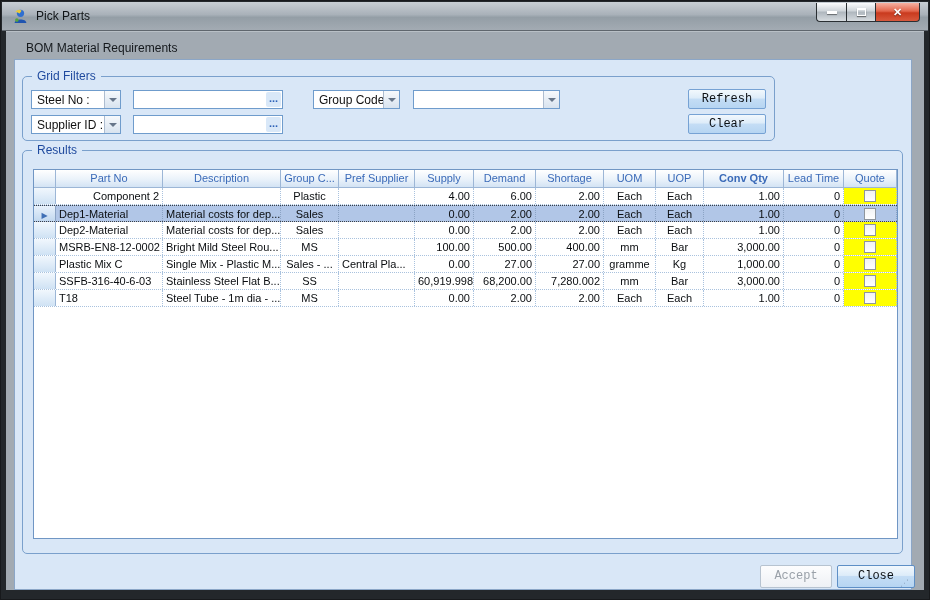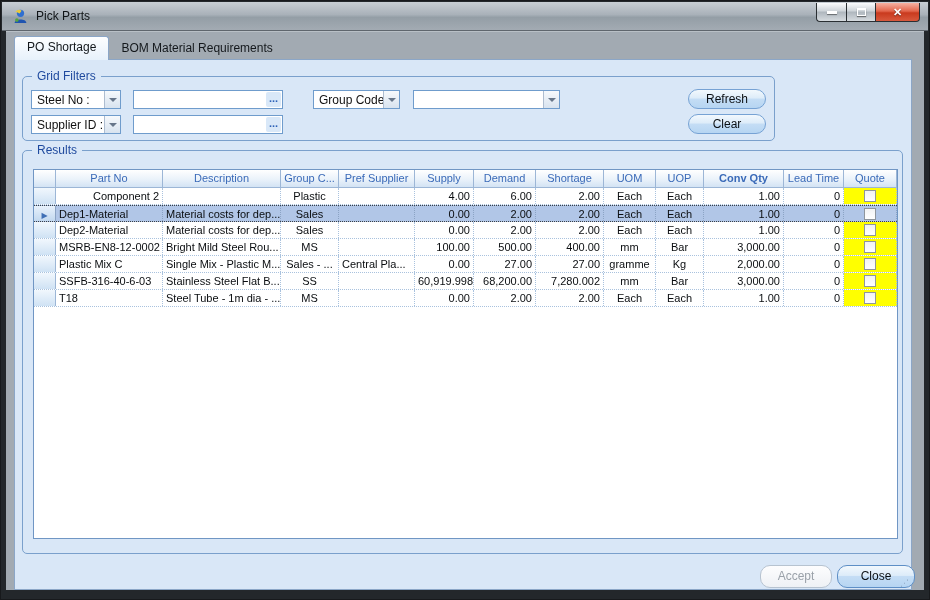--- a/index.html
+++ b/index.html
@@ -48,23 +48,23 @@
   .fcombo .txt { flex:1; font-size:12px; color:#111; padding:2px 0 0 5px; white-space:nowrap; overflow:hidden; }
   .fcombo .arr { width:16px; border-left:1px solid #aebdd0;
     background:linear-gradient(#f6f9fc,#d8e3ef); display:flex; align-items:center; justify-content:center; }
   .tri { width:0; height:0; border-left:4px solid transparent; border-right:4px solid transparent; border-top:4px solid #67768a; }
 
   .finput { position:absolute; height:19px; border:1px solid #6f9ccc; background:#fff; display:flex; }
   .finput .val { flex:1; font-size:12px; padding:2px 2px 0 4px; color:#111; }
   .finput .browse { width:15px; margin:1px; border-radius:2px; background:#d9e8f8;
     color:#2d62b8; font-weight:bold; font-size:11px; text-align:center; line-height:13px; }
 
-  .btn { position:absolute; height:20px; border:1px solid #76a2d4; border-radius:10px;
+  .btn { position:absolute; height:20px; border:1px solid #76a2d4; border-radius:2px;
     background:linear-gradient(#f2f8fd 0%, #ddecf9 45%, #c4ddf5 50%, #b6d5f2 100%);
-    font-size:12px; color:#0c1014; text-align:center; line-height:18px; }
+    font-size:12px; color:#0c1014; text-align:center; line-height:18px;font-family:Liberation Mono, monospace; }
   .btn.refresh { left:665px; top:12px; width:78px; }
   .btn.clear   { left:665px; top:37px; width:78px; }
 
   
   .grid { position:absolute; left:10px; top:18px; width:865px; height:370px;
     background:#fff; border:1px solid #7096c4; overflow:hidden; }
   .g-hdr { display:flex; height:18px;
     background:linear-gradient(#ffffff 0%, #eaf2fa 55%, #d3e3f4 100%); border-bottom:1px solid #9cb6d6; }
   .g-hc { font-size:11px; color:#3a6ab8; text-align:center; line-height:17px;
     border-right:1px solid #9cb6d6; overflow:hidden; white-space:nowrap; flex:0 0 auto; }
@@ -107,21 +107,20 @@
           <div class="glyph-max"></div>
         </div>
       <div class="wbtn close">
           <span class="glyph-close">✕</span>
         </div>
     </div>
   </div>
 
   <div class="bodyframe">
     <div class="tabstrip">
-      <div class="tab active">PO Shortage</div>
       <div class="tab">BOM Material Requirements</div>
     </div>
 
     <div class="page">
 
       <div class="gbox filters-box">
         <span class="glabel">Grid Filters</span>
 
         <div class="fcombo" style="left:8px; top:13px; width:90px;">
           <span class="txt">Steel No :</span>
@@ -252,21 +251,21 @@
               <div class="g-c a-c rowsel" style="width: 22px;"></div>
               <div class="g-c a-l" style="width: 107px;">Plastic Mix C</div>
               <div class="g-c a-l" style="width: 118px;">Single Mix - Plastic M...</div>
               <div class="g-c a-c" style="width: 58px;">Sales - ...</div>
               <div class="g-c a-l" style="width: 76px;">Central Pla...</div>
               <div class="g-c a-r" style="width: 59px;">0.00</div>
               <div class="g-c a-r" style="width: 62px;">27.00</div>
               <div class="g-c a-r" style="width: 68px;">27.00</div>
               <div class="g-c a-c" style="width: 52px;">gramme</div>
               <div class="g-c a-c" style="width: 48px;">Kg</div>
-              <div class="g-c a-r" style="width: 80px;">2,000.00</div>
+              <div class="g-c a-r" style="width: 80px;">1,000.00</div>
               <div class="g-c a-r" style="width: 60px;">0</div>
               <div class="g-c a-c quote" style="width: 53px;">
                 <span class="cb"></span>
               </div>
             </div>
             <div class="g-row">
               <div class="g-c a-c rowsel" style="width: 22px;"></div>
               <div class="g-c a-l" style="width: 107px;">SSFB-316-40-6-03</div>
               <div class="g-c a-l" style="width: 118px;">Stainless Steel Flat B...</div>
               <div class="g-c a-c" style="width: 58px;">SS</div>

